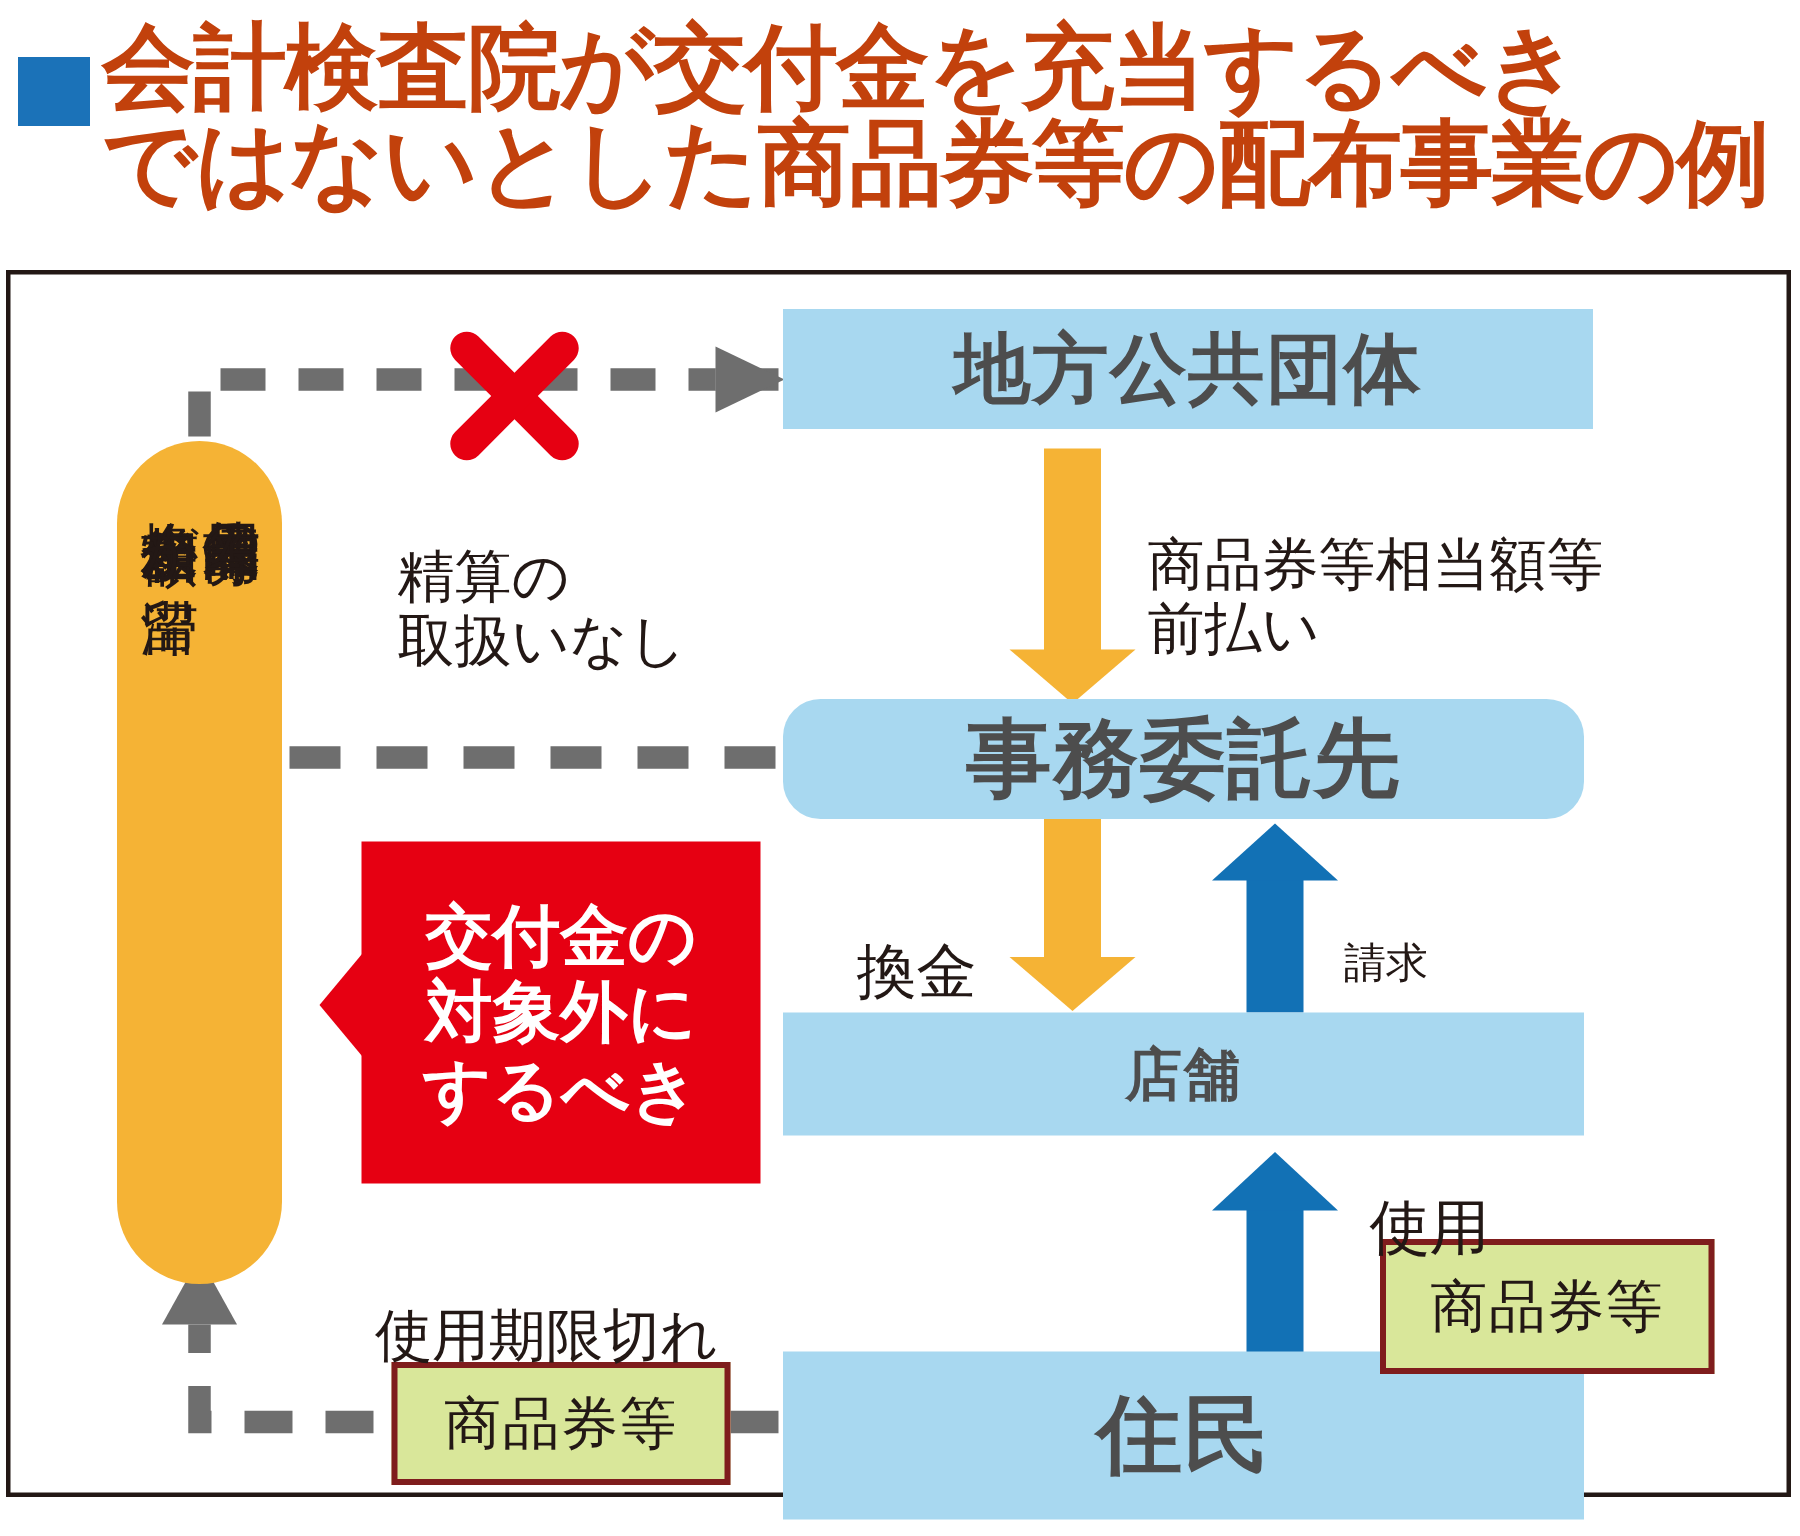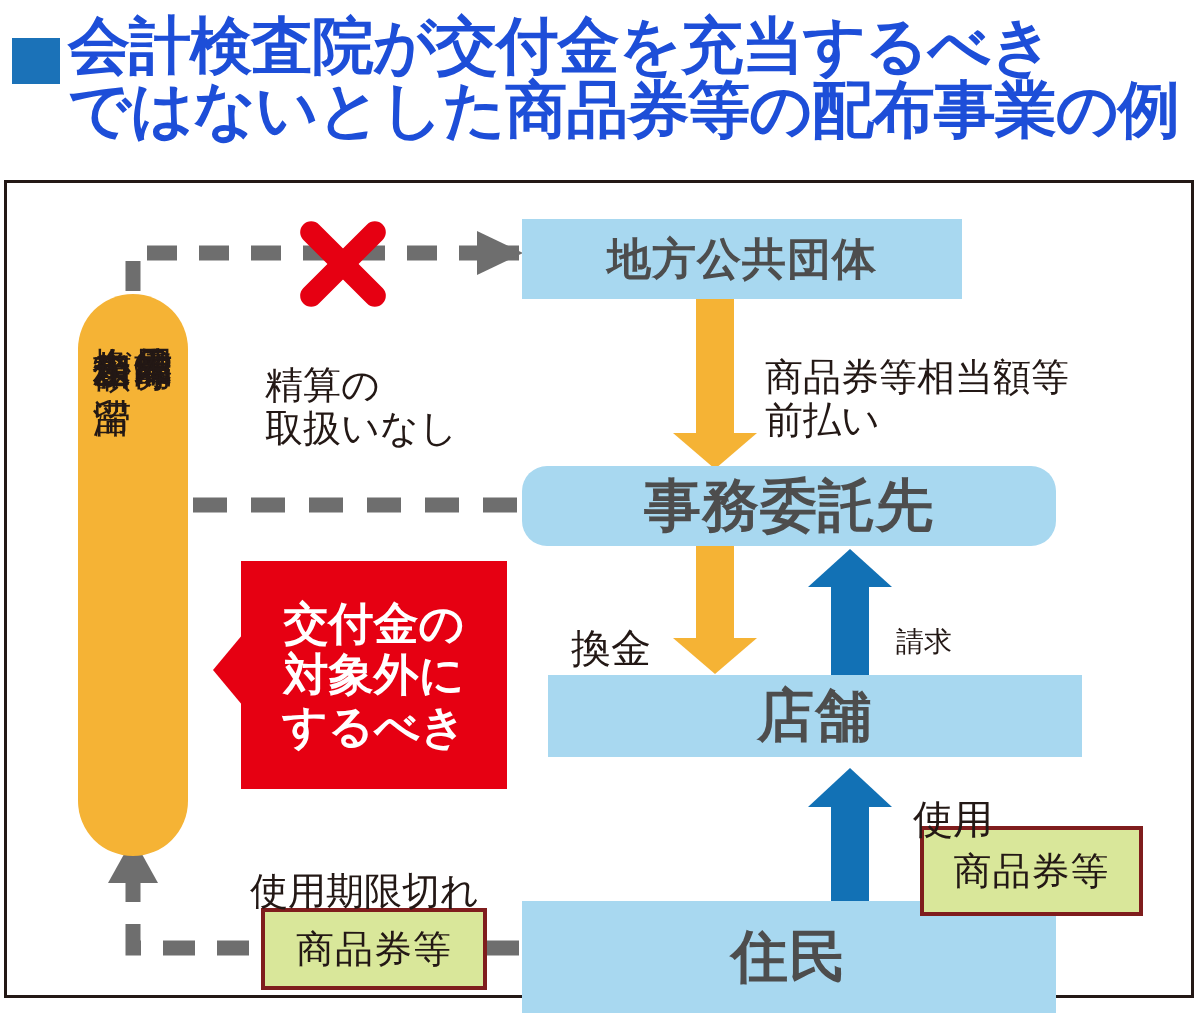--- a/index.html
+++ b/index.html
@@ -31,21 +31,21 @@
     background: #1B72B8;
   }
   #title-text {
     position: absolute;
     left: 68px; top: 14px;
     width: 1124px;
     font-size: 62px;
     font-weight: bold;
     line-height: 1.03;
     letter-spacing: -1px;
-    color: #1d4ed8;
+    color: #c2410c;
     white-space: pre-line;
   }
 
   
   #frame {
     position: absolute;
     left: 4px; top: 180px;
     width: 1190px; height: 818px;
     border: 3px solid #231815;
     box-sizing: border-box;
@@ -61,23 +61,23 @@
   .blue-box {
     position: absolute;
     background: #A8D8F0;
     display: flex;
     align-items: center;
     justify-content: center;
     color: #4D4D4D;
     font-weight: bold;
     letter-spacing: 1px;
   }
-  #box-gov   { left: 515px; top: 36px;  width: 440px; height: 80px;  font-size: 44px; }
+  #box-gov   { left: 515px; top: 23px;  width: 540px; height: 80px;  font-size: 51px; }
   #box-agent { left: 515px; top: 283px; width: 534px; height: 80px;  font-size: 57px; border-radius: 25px; }
-  #box-store { left: 515px; top: 492px; width: 534px; height: 82px;  font-size: 57px; margin-left: 26px; }
+  #box-store { left: 515px; top: 492px; width: 534px; height: 82px;  font-size: 38px; }
   #box-resid { left: 515px; top: 718px; width: 534px; height: 112px;  font-size: 57px; }
 
   
   #capsule {
     position: absolute;
     left: 71px; top: 111px;
     width: 110px; height: 562px;
     background: #F5B335;
     border-radius: 55px;
     display: flex;

